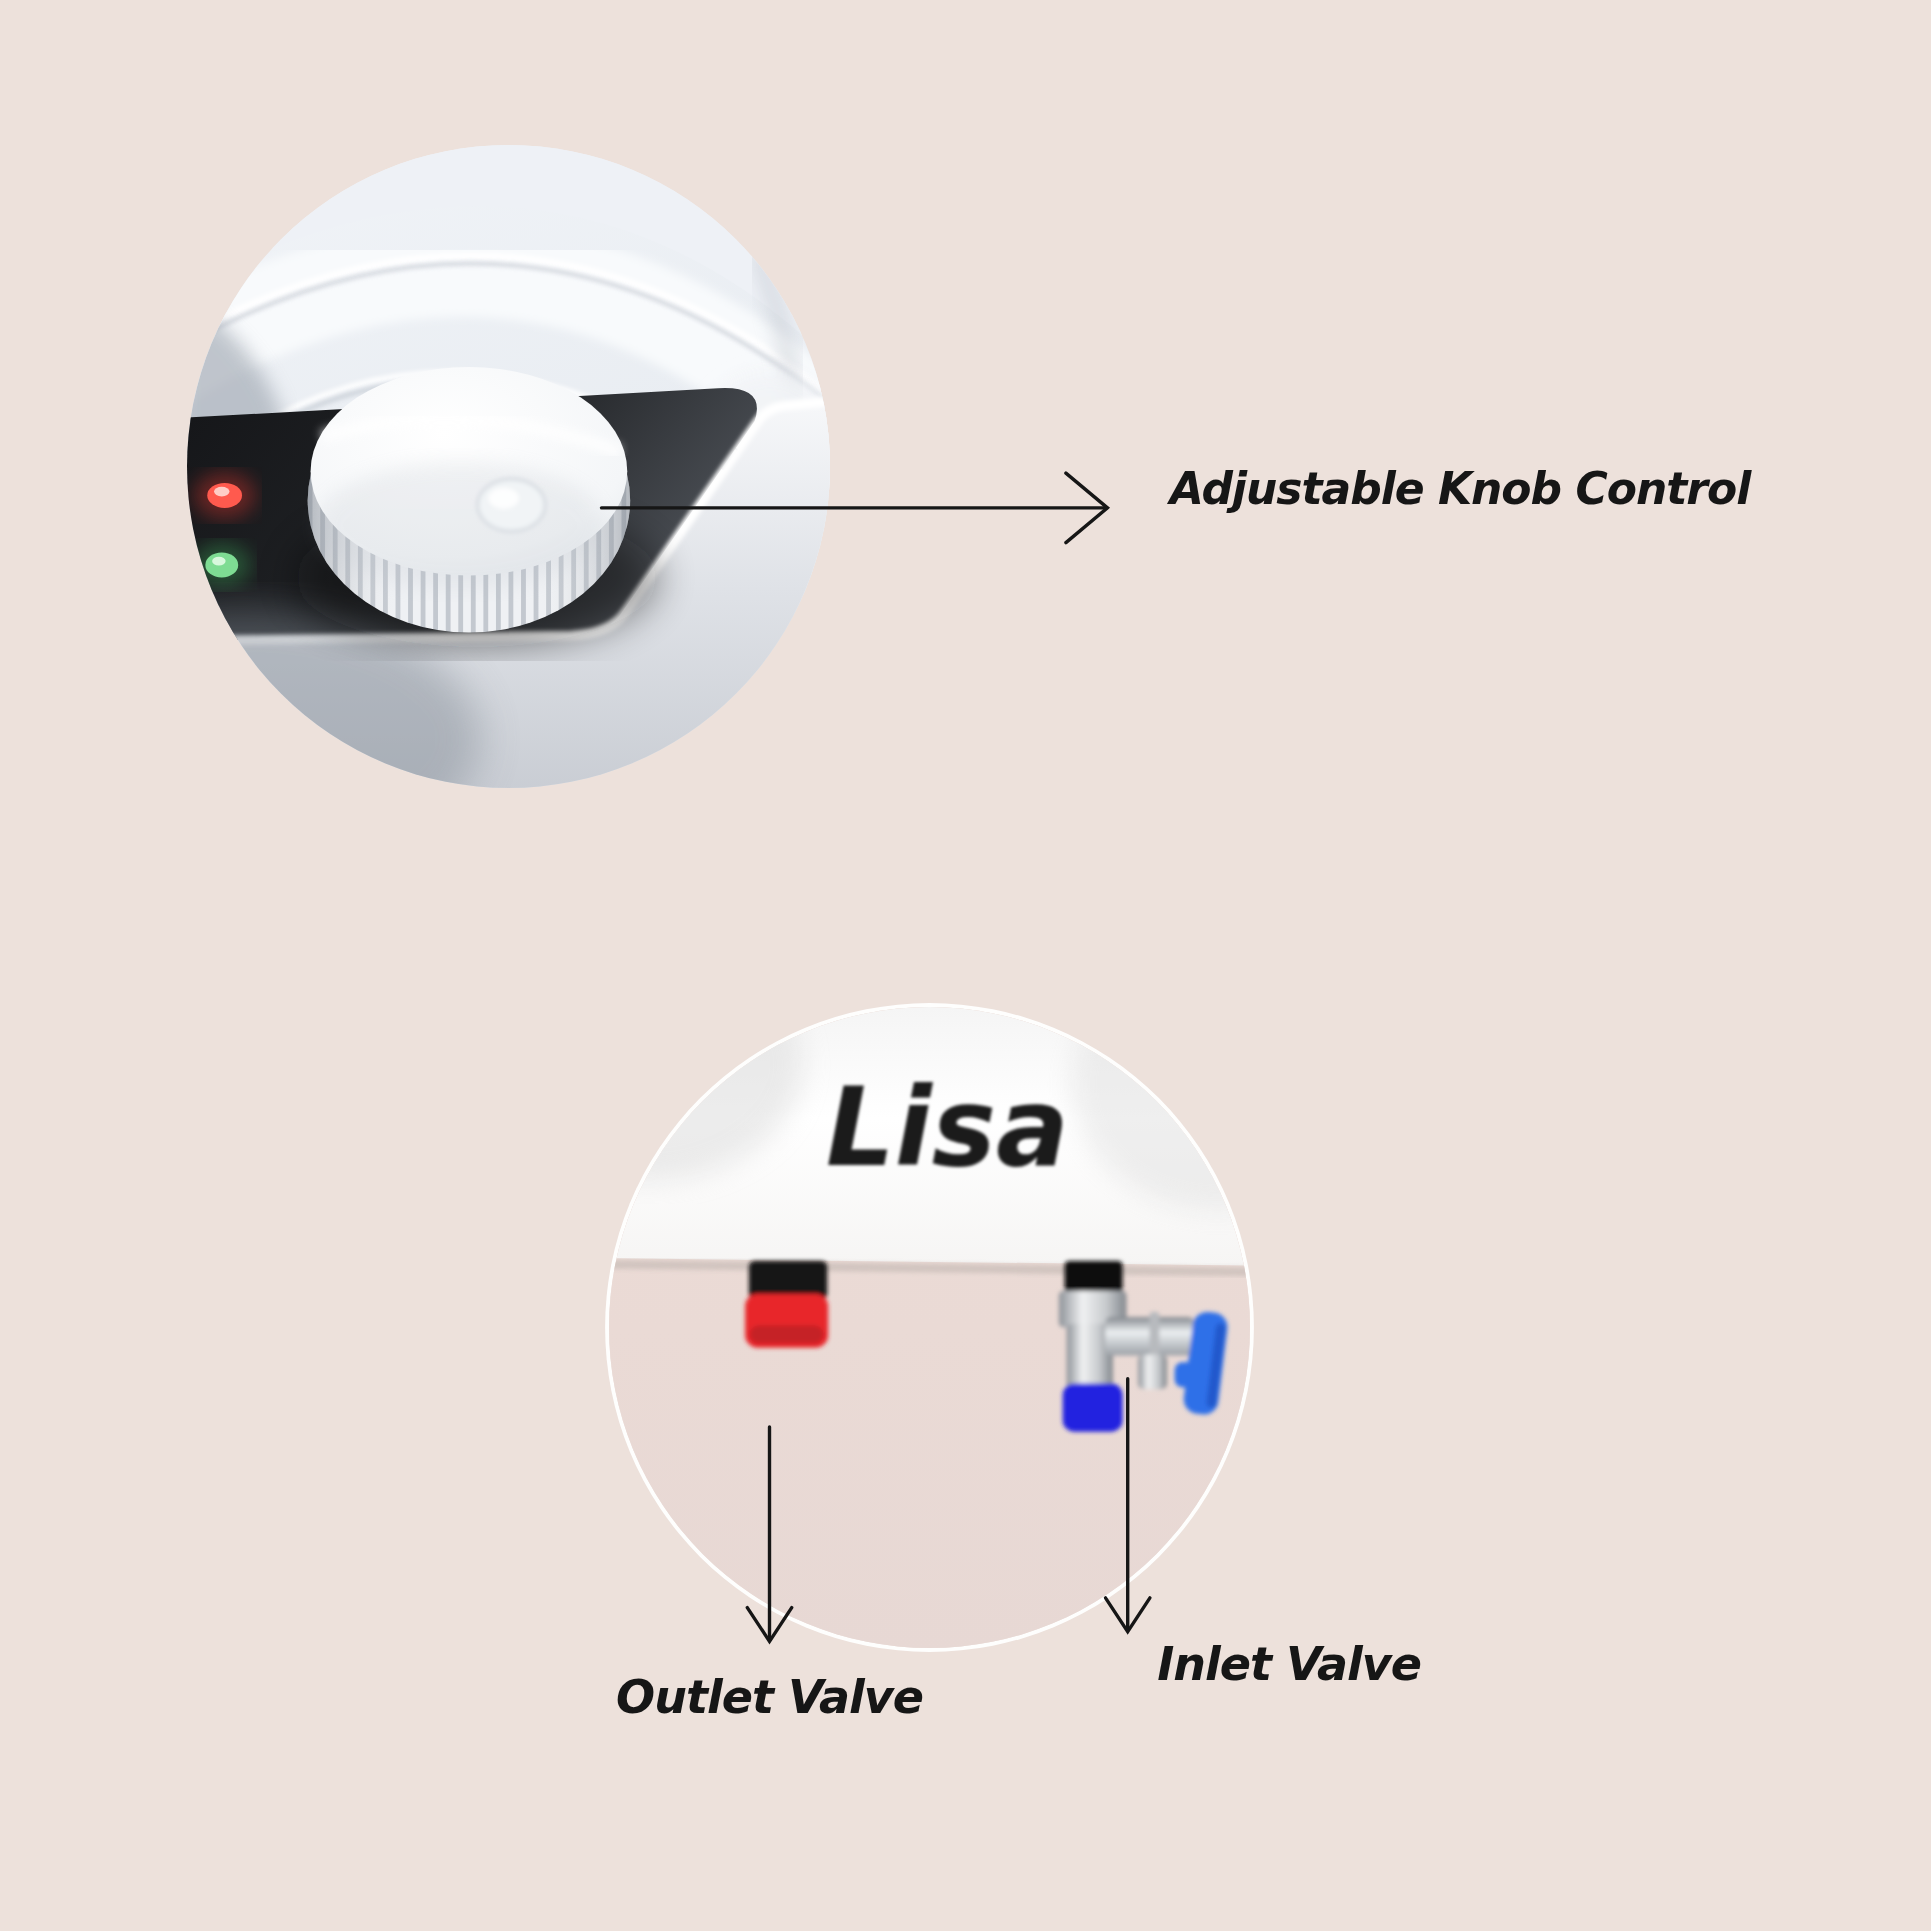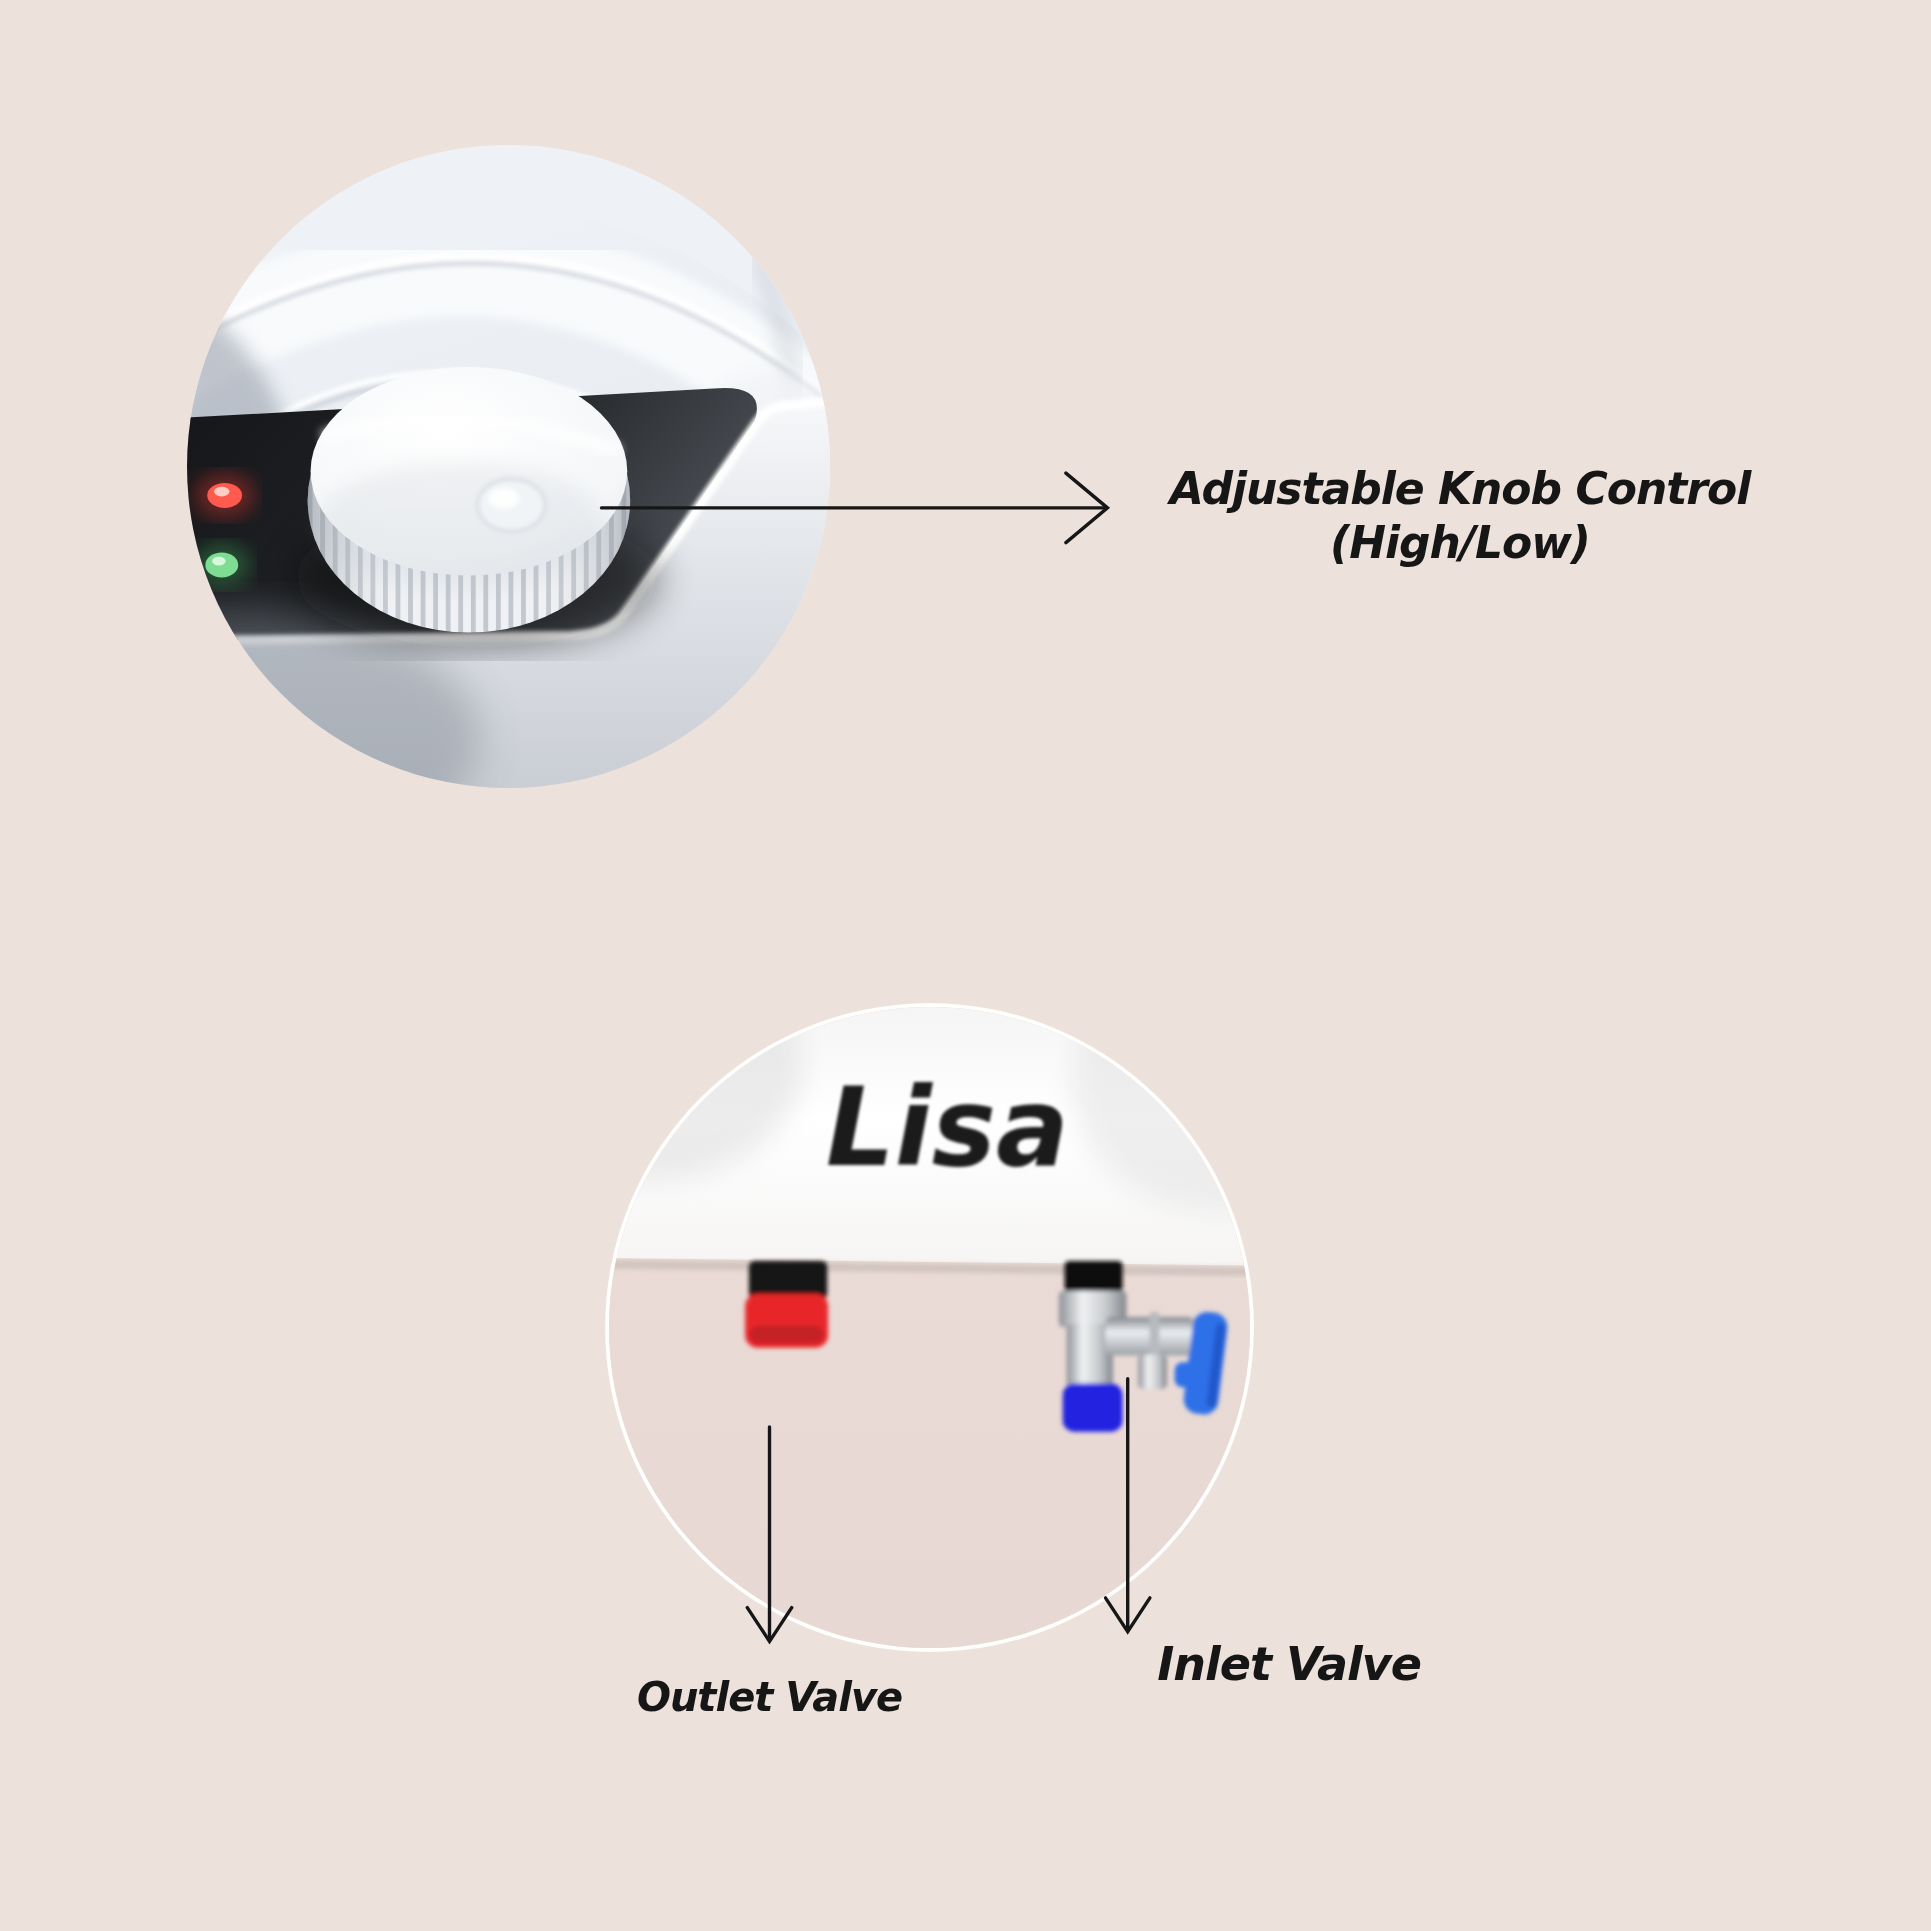--- a/index.html
+++ b/index.html
@@ -24,21 +24,21 @@
     position:absolute; left:0; top:0; width:1931px; height:1931px;
     pointer-events:none; z-index:5;
   }
   .callout-label{
     position:absolute; z-index:6;
     font-weight:bold; font-style:italic;
     color:#161616; text-align:center;
     letter-spacing:-1px;
   }
   #knob-label{ left:1093px; top:462px; width:734px; font-size:44px; line-height:54px; }
-  #outlet-label{ left:480px; top:1669px; width:579px; font-size:40px; line-height:56px; }
+  #outlet-label{ left:480px; top:1669px; width:579px; font-size:46px; line-height:56px; }
   #inlet-label{ left:842px; top:1636px; width:579px; font-size:46px; line-height:56px;text-align:right; }
   #brand-text{
     position:absolute; z-index:4;
     left:126px; top:50px; width:425px;
     text-align:center;
     font-style:italic; font-weight:600;
     font-size:108px; line-height:141px;
     color:#1b1b1b;
     filter:blur(1.4px);
   }
@@ -225,21 +225,20 @@
       <polyline points="774,1665 797,1700 820,1665" stroke="#161616"></polyline>
     </g>
     <g fill="none" stroke-width="3.5" stroke-linecap="round">
       <line x1="1168" y1="1428" x2="1168" y2="1688" stroke="#161616"></line>
       <polyline points="1145,1655 1168,1690 1191,1655" stroke="#161616"></polyline>
     </g>
   </svg>
 
   <div class="callout-label" id="knob-label">
     <div>Adjustable Knob Control</div>
-    <div>(High/Low)</div>
   </div>
 
   <div class="callout-label" id="outlet-label">Outlet Valve</div>
 
   <div class="callout-label" id="inlet-label">Inlet Valve</div>
 
 </div>
 
 
 </body></html>

